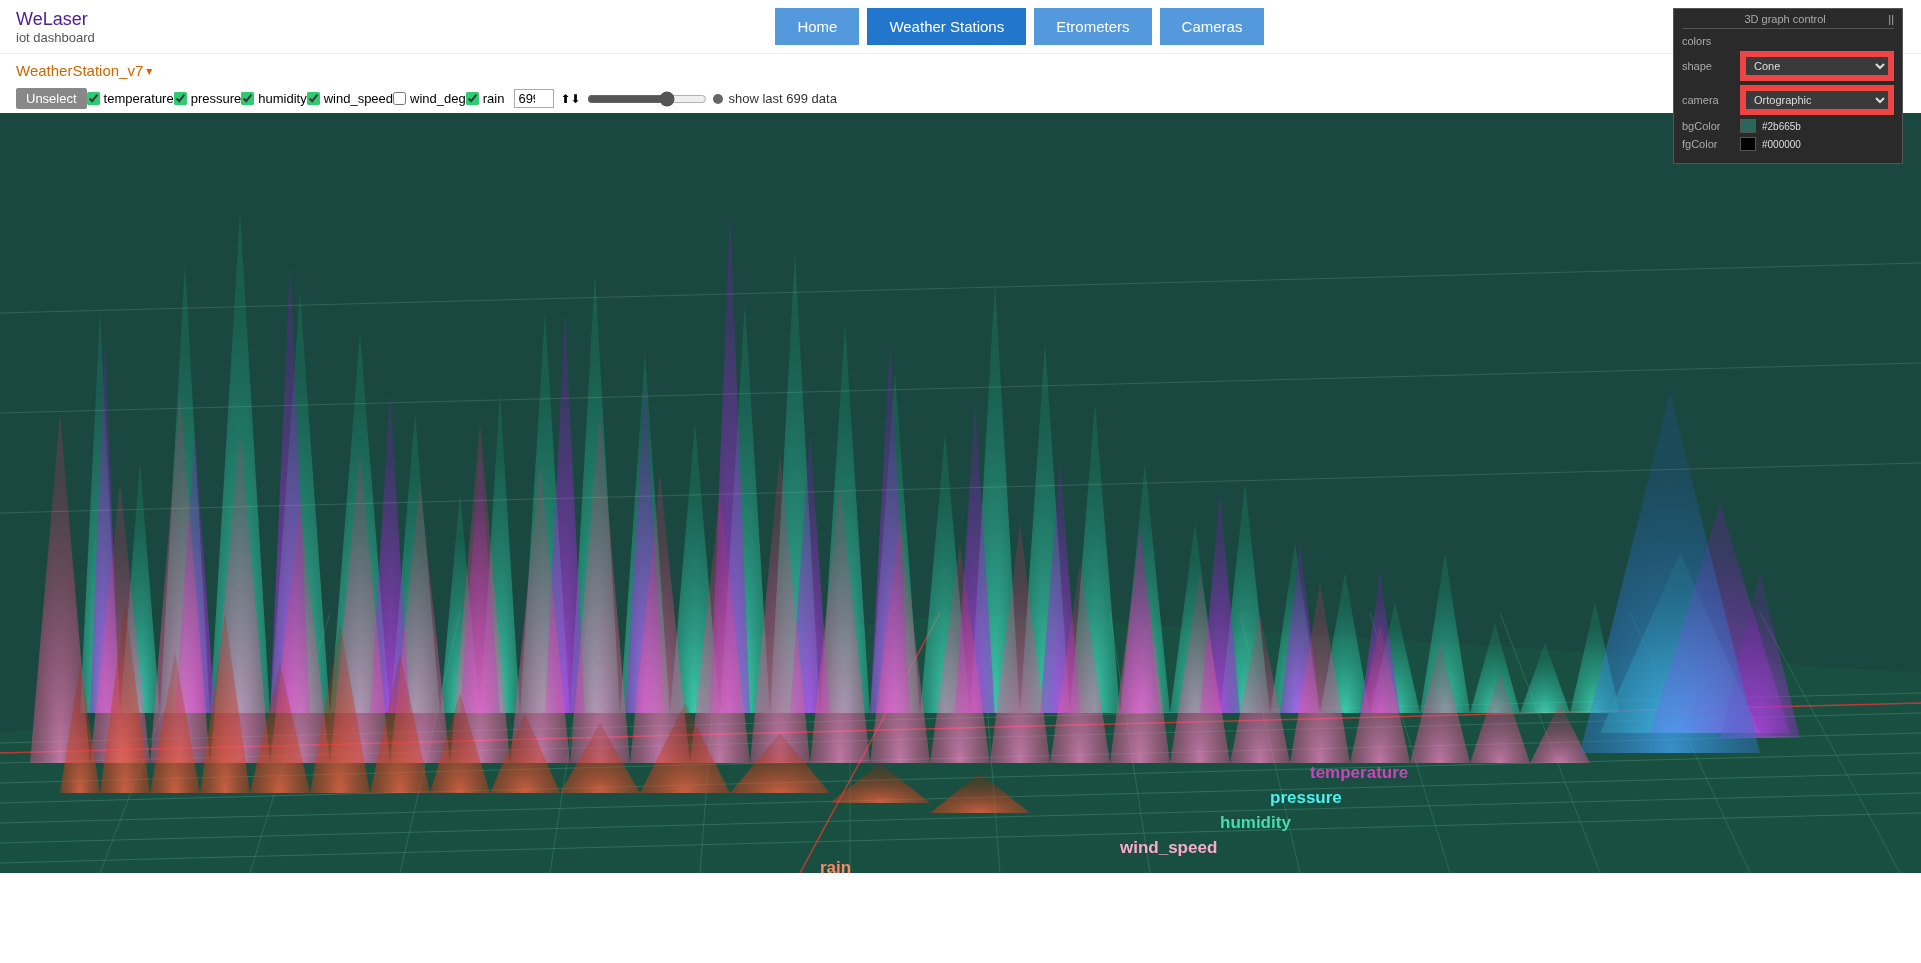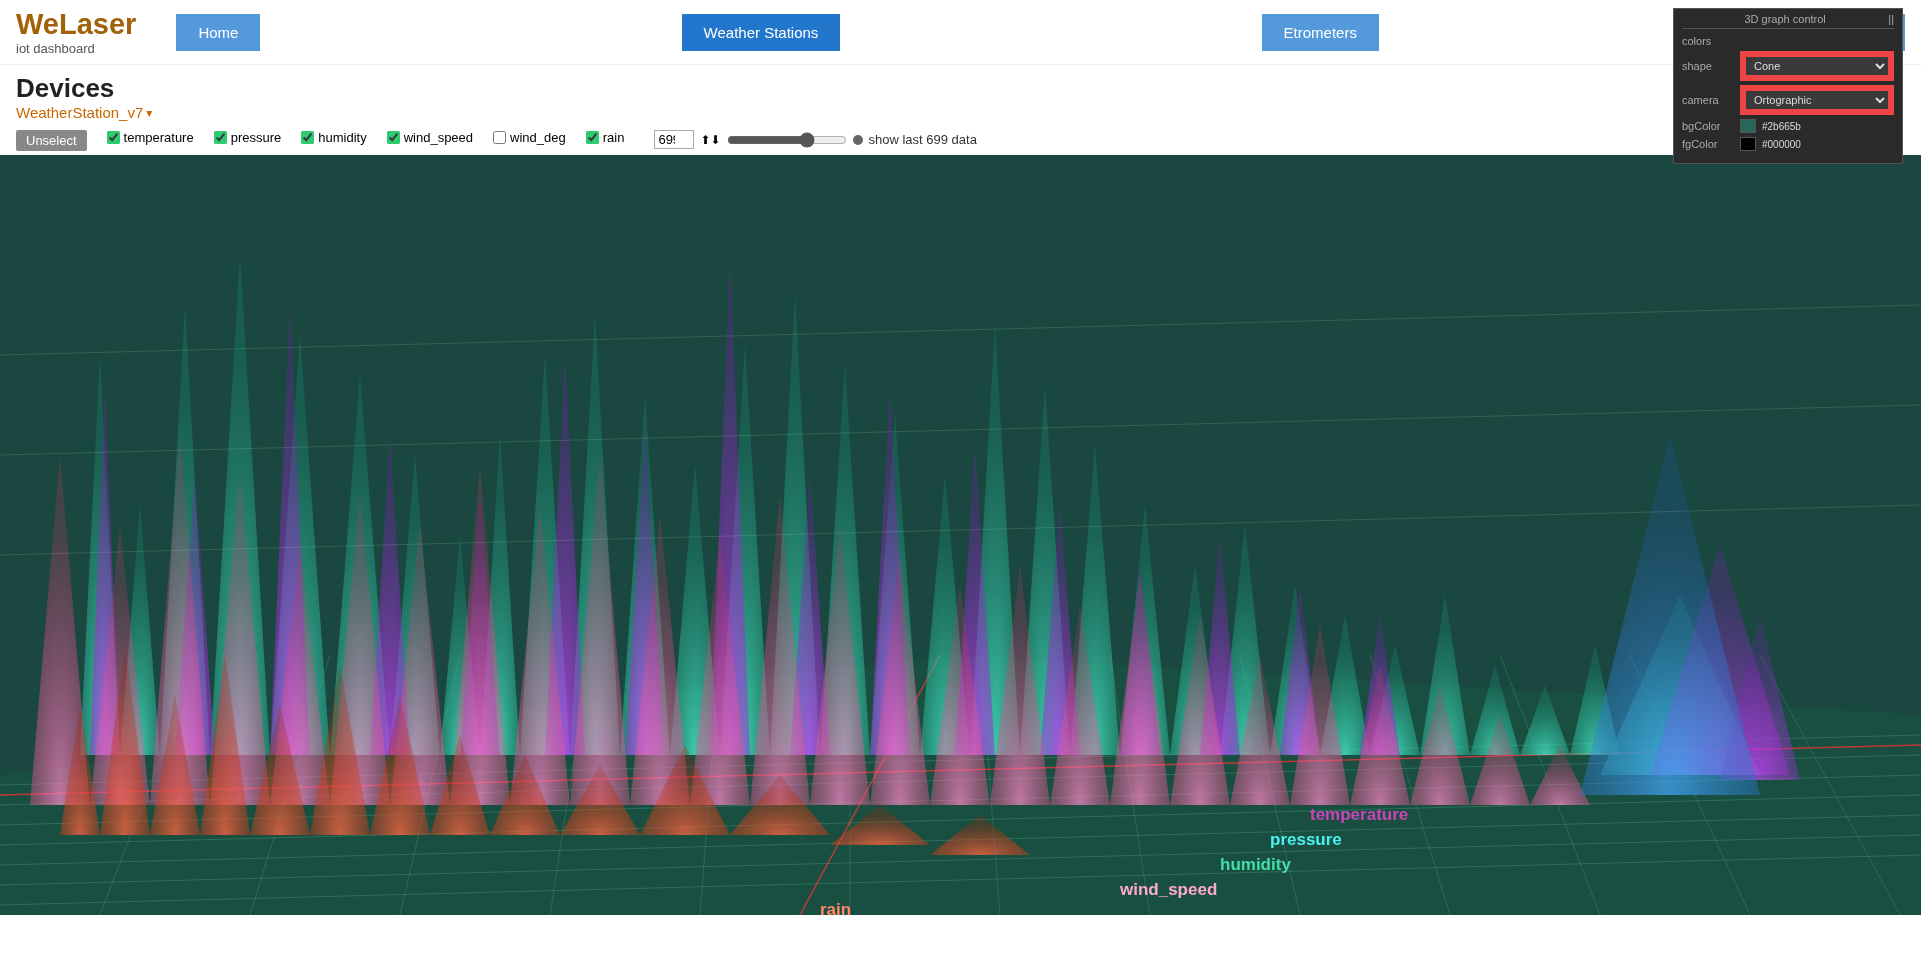--- a/index.html
+++ b/index.html
@@ -7,24 +7,24 @@
 
     
     #header {
       display: flex;
       align-items: center;
       padding: 8px 16px;
       border-bottom: 1px solid #eee;
       background: #fff;
     }
     #brand { margin-right: 40px; }
-    #brand-title { font-size: 29px; font-weight: bold; color: #a16207; }
+    #brand-title { font-size: 18px; font-weight: normal; color: #4c1d95; }
     #brand-subtitle { font-size: 13px; color: #555; }
 
-    #nav { display: flex; gap: 8px; flex: 1; justify-content: space-between; }
+    #nav { display: flex; gap: 8px; flex: 1; justify-content: center; }
     .nav-btn {
       padding: 10px 22px;
       font-size: 15px;
       border: none;
       cursor: pointer;
       color: #fff;
     }
     .nav-btn.active { background: #4a90d9; }
     .nav-btn.inactive { background: #6aabf0; }
 
@@ -85,22 +85,22 @@
       display: inline-flex;
       align-items: center;
       gap: 3px;
     }
     #device-selector-arrow { font-size: 12px; }
 
     
     #controls-bar {
       padding: 4px 16px;
       display: flex;
-      align-items: flex-start;
-      gap: 20px;
+      align-items: center;
+      gap: 0;
       flex-wrap: wrap;
     }
     .unselect-btn {
       background: #888;
       color: #fff;
       border: none;
       padding: 3px 10px;
       font-size: 13px;
       cursor: pointer;
       border-radius: 2px;
@@ -199,21 +199,20 @@
     <span class="color-value">#2b665b</span>
   </div>
   <div class="control-row">
     <span class="control-label">fgColor</span>
     <span class="color-swatch" style="background:#000000;"></span>
     <span class="color-value">#000000</span>
   </div>
 </div>
 
 <div id="devices-section">
-  <div id="devices-title">Devices</div>
   <div id="device-selector">
     <span>WeatherStation_v7</span>
     <span id="device-selector-arrow">▾</span>
   </div>
 </div>
 
 <div id="controls-bar">
   <button class="unselect-btn">Unselect</button>
   <label class="checkbox-item temperature">
     <input type="checkbox" checked="" style="">

